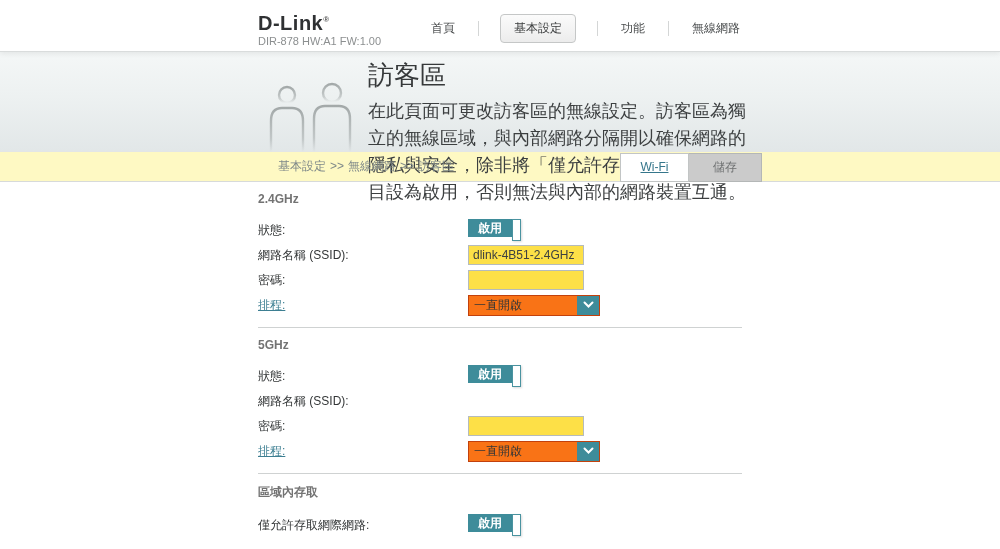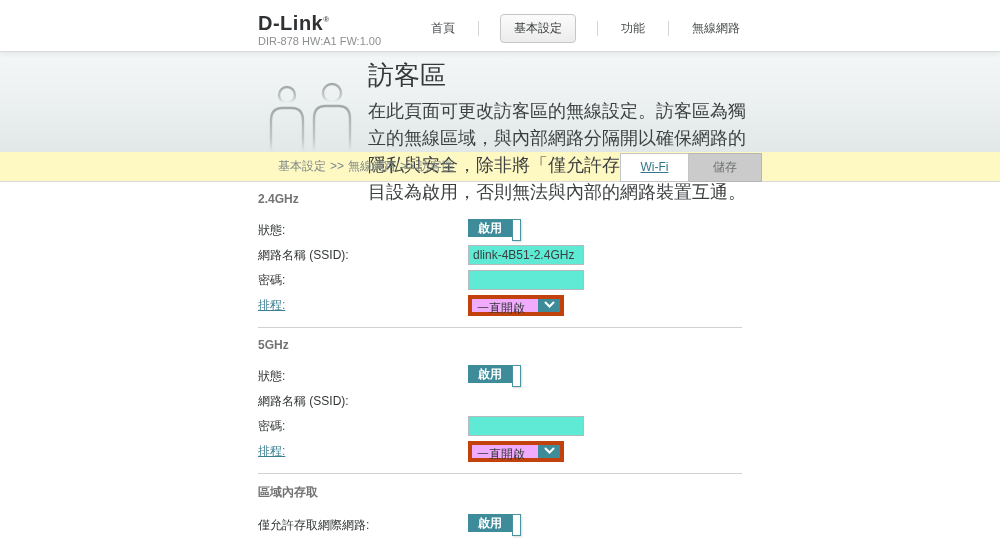--- a/index.html
+++ b/index.html
@@ -53,24 +53,24 @@
   .row-label.link { color:#3d7f92; text-decoration:underline; cursor:pointer; }
   .row-control { display:flex; align-items:center; }
 
   .toggle { display:inline-flex; cursor:pointer; }
   .toggle-on { display:inline-block; width:44px; height:18px; line-height:18px; text-align:center;
                background:#3e8c9a; color:#fff; font-size:12px; font-weight:bold; }
   .toggle-handle { display:inline-block; width:9px; height:22px; background:#fff;
                    border:1px solid #4a93a0; box-shadow:1px 1px 2px rgba(0,0,0,0.15); }
 
   .text-input { width:116px; height:20px; border:1px solid #b5bbbc; font-size:12px;
-                padding:0 4px; color:#3d4041; background:#5eead4; }
-
-  .select { display:inline-flex; width:96px; height:21px; border:4px solid #c2410c;
-            background:#f0abfc; cursor:pointer; }
+                padding:0 4px; color:#3d4041; background:#fde047; }
+
+  .select { display:inline-flex; width:132px; height:21px; border:1px solid #c2410c;
+            background:#f97316; cursor:pointer; }
   .select-text { flex:1; font-size:12px; color:#333637; line-height:19px; padding-left:5px; }
   .select-arrow { width:22px; flex:none; background:#3e8c9a; display:flex;
                   align-items:center; justify-content:center; }
 </style>
 </head>
 <body>
 
 <header class="topbar">
   <div class="inner">
     <div class="brand-block">

